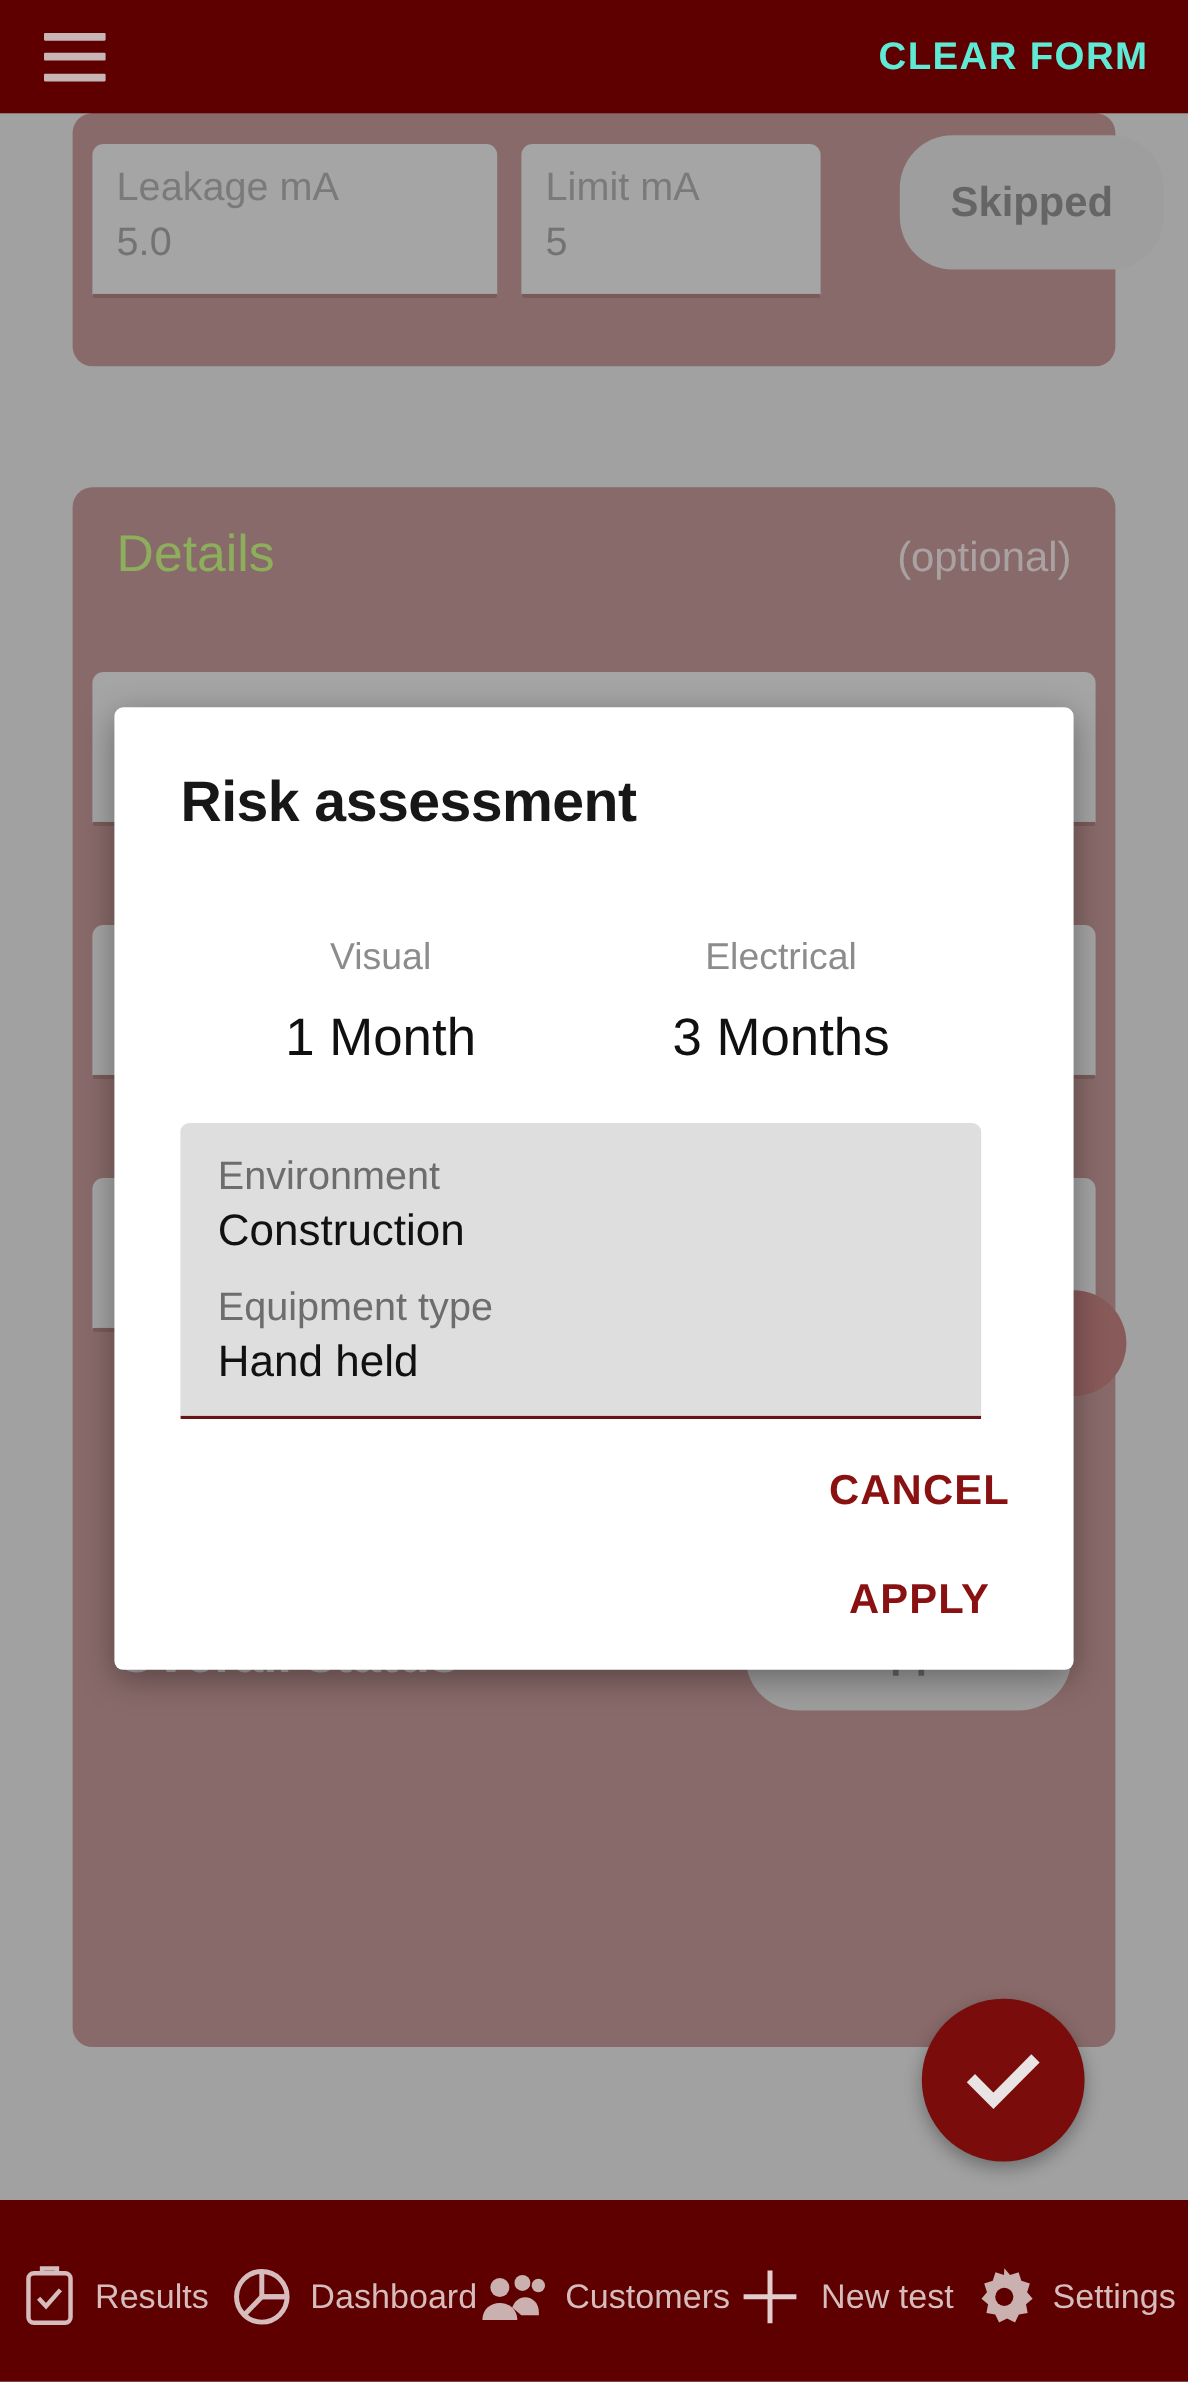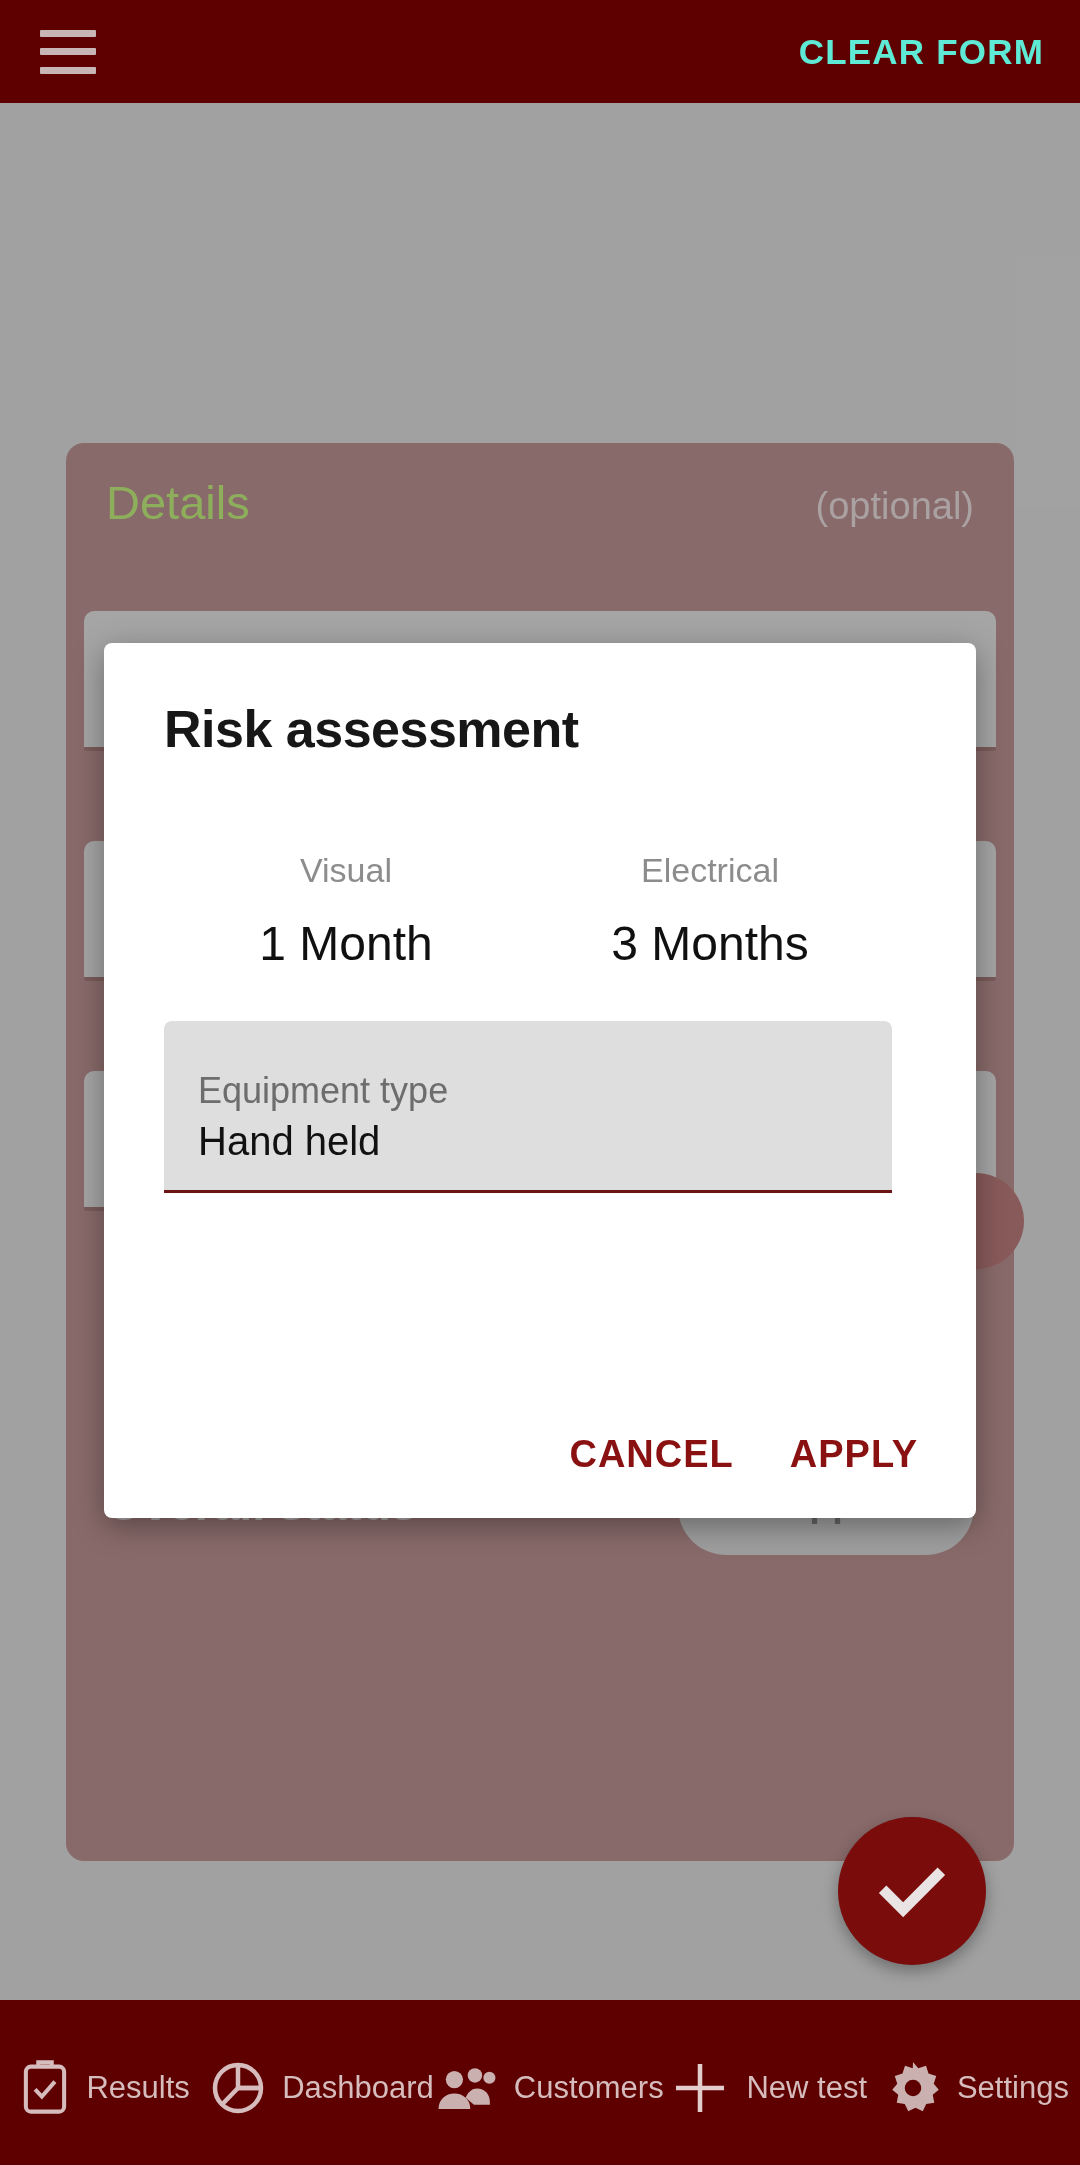--- a/index.html
+++ b/index.html
@@ -97,21 +97,21 @@
   .selects{
     margin-top:50px; background:#dedede; border-bottom:3px solid #6b1414;
     border-radius:8px 8px 0 0; padding:26px 34px 24px 34px;
   }
   .sel-lbl{ font-size:36px; color:#6d6d6d; line-height:1.2; }
   .sel-val{ font-size:40px; color:#111; line-height:1.25; margin-top:4px; }
   .sel-gap{ height:22px; }
 
   .dlg-actions{
     position:absolute; right:58px; bottom:42px;
-    display:flex; align-items:center; gap:56px;
+    display:flex; align-items:center; gap:56px;flex-direction:column;
   }
   .dlg-btn{ font-size:38px; font-weight:bold; color:#8a1111; letter-spacing:1px; }
 
   
   .fab{
     position:absolute; left:838px; top:1817px; width:148px; height:148px;
     border-radius:50%; background:#7a0c0c; z-index:40;
     display:flex; align-items:center; justify-content:center;
     box-shadow:0 6px 16px rgba(0,0,0,0.32);
   }
@@ -135,20 +135,31 @@
   <div class="hamburger">
     <span></span>
       <span></span>
       <span></span>
   </div>
   <div class="clear-form">CLEAR FORM</div>
 </div>
 
 <div class="form-area">
 
+  <div class="card card-top">
+    <div class="field f-leak">
+      <div class="lbl">Leakage mA</div>
+      <div class="val">5.0</div>
+    </div>
+    <div class="field f-limit">
+      <div class="lbl">Limit mA</div>
+      <div class="val">5</div>
+    </div>
+    <div class="chip chip-top">Skipped</div>
+  </div>
 
   <div class="card card-details">
     <div class="details-hdr">
       <div class="t">Details</div>
       <div class="o">(optional)</div>
     </div>
 
     <div class="field f-ob1"></div>
     <div class="field f-ob2"></div>
     <div class="field f-ob3"></div>
@@ -171,20 +182,24 @@
       <div class="cap">Visual</div>
       <div class="value">1 Month</div>
     </div>
     <div class="period-col">
       <div class="cap">Electrical</div>
       <div class="value">3 Months</div>
     </div>
   </div>
 
   <div class="selects">
+    <div>
+      <div class="sel-lbl">Environment</div>
+      <div class="sel-val">Construction</div>
+    </div>
     <div class="sel-gap"></div>
     <div>
       <div class="sel-lbl">Equipment type</div>
       <div class="sel-val">Hand held</div>
     </div>
   </div>
 
   <div class="dlg-actions">
     <div class="dlg-btn">CANCEL</div>
     <div class="dlg-btn">APPLY</div>

